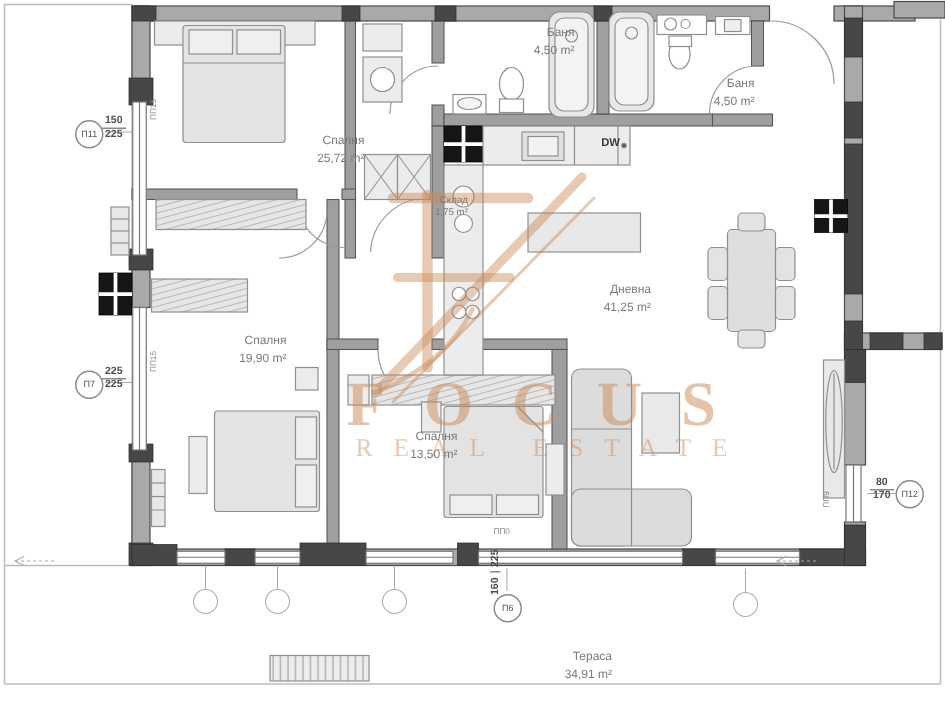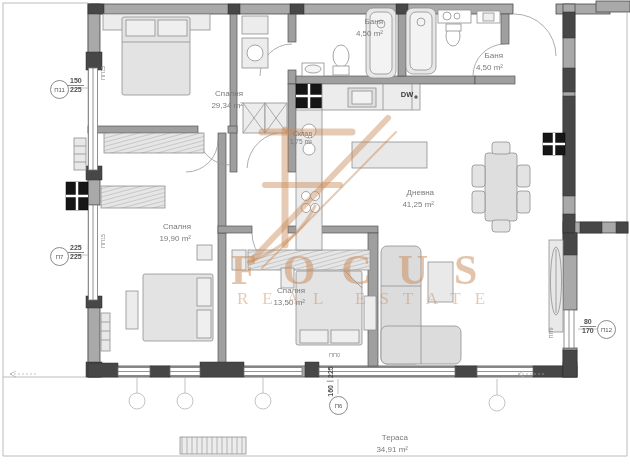--- a/index.html
+++ b/index.html
@@ -307,21 +307,21 @@
     <path d="M262,132 L352,132" stroke-width="7"></path>
     <path d="M265,185 L340,185" stroke-width="6"></path>
     <path d="M388,118 L250,262" stroke-width="6"></path>
     <path d="M396,132 L262,268" stroke-width="2"></path>
     <path d="M250,262 Q298,242 315,206" stroke-width="3"></path>
   </g>
 </svg>
 
 <div class="rlabel" style="left:153px;top:88px">
   <div>Спалня</div>
-  <div>29,34 m²</div>
+  <div>25,72 m²</div>
 </div>
 <div class="rlabel" style="left:293px;top:16px">
   <div>Баня</div>
   <div>4,50 m²</div>
 </div>
 <div class="rlabel" style="left:413px;top:50px">
   <div>Баня</div>
   <div>4,50 m²</div>
 </div>
 <div class="rlabel sm" style="left:222px;top:130px">

